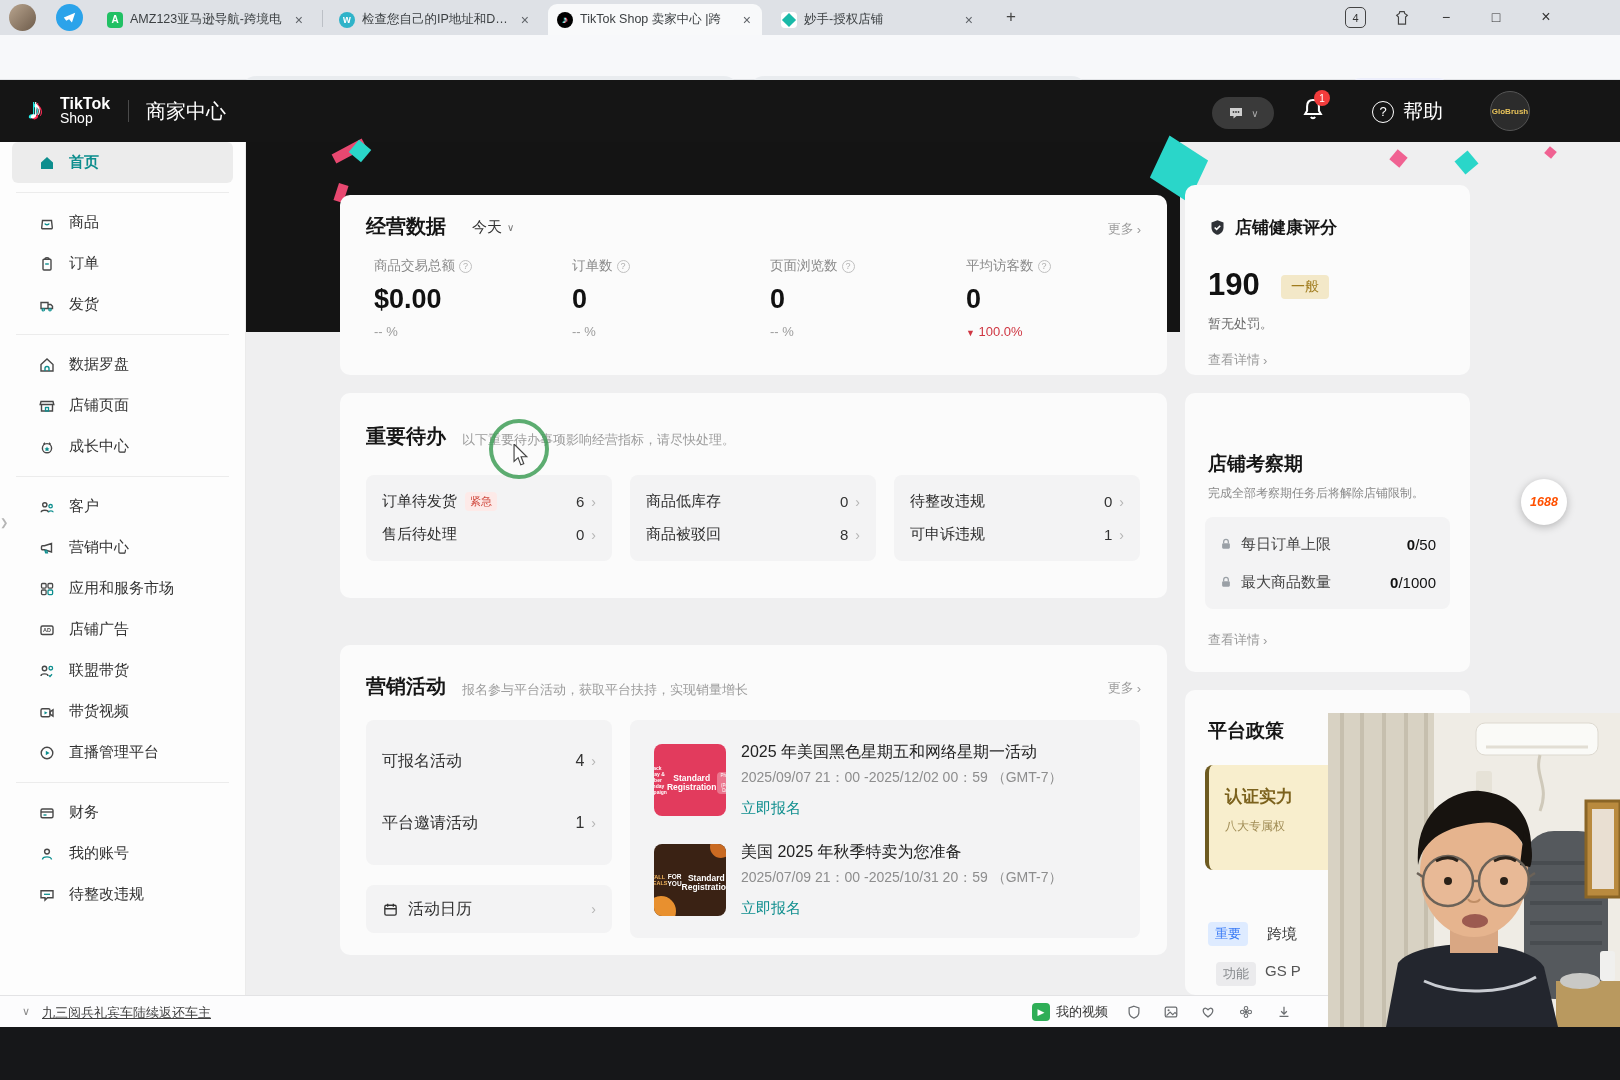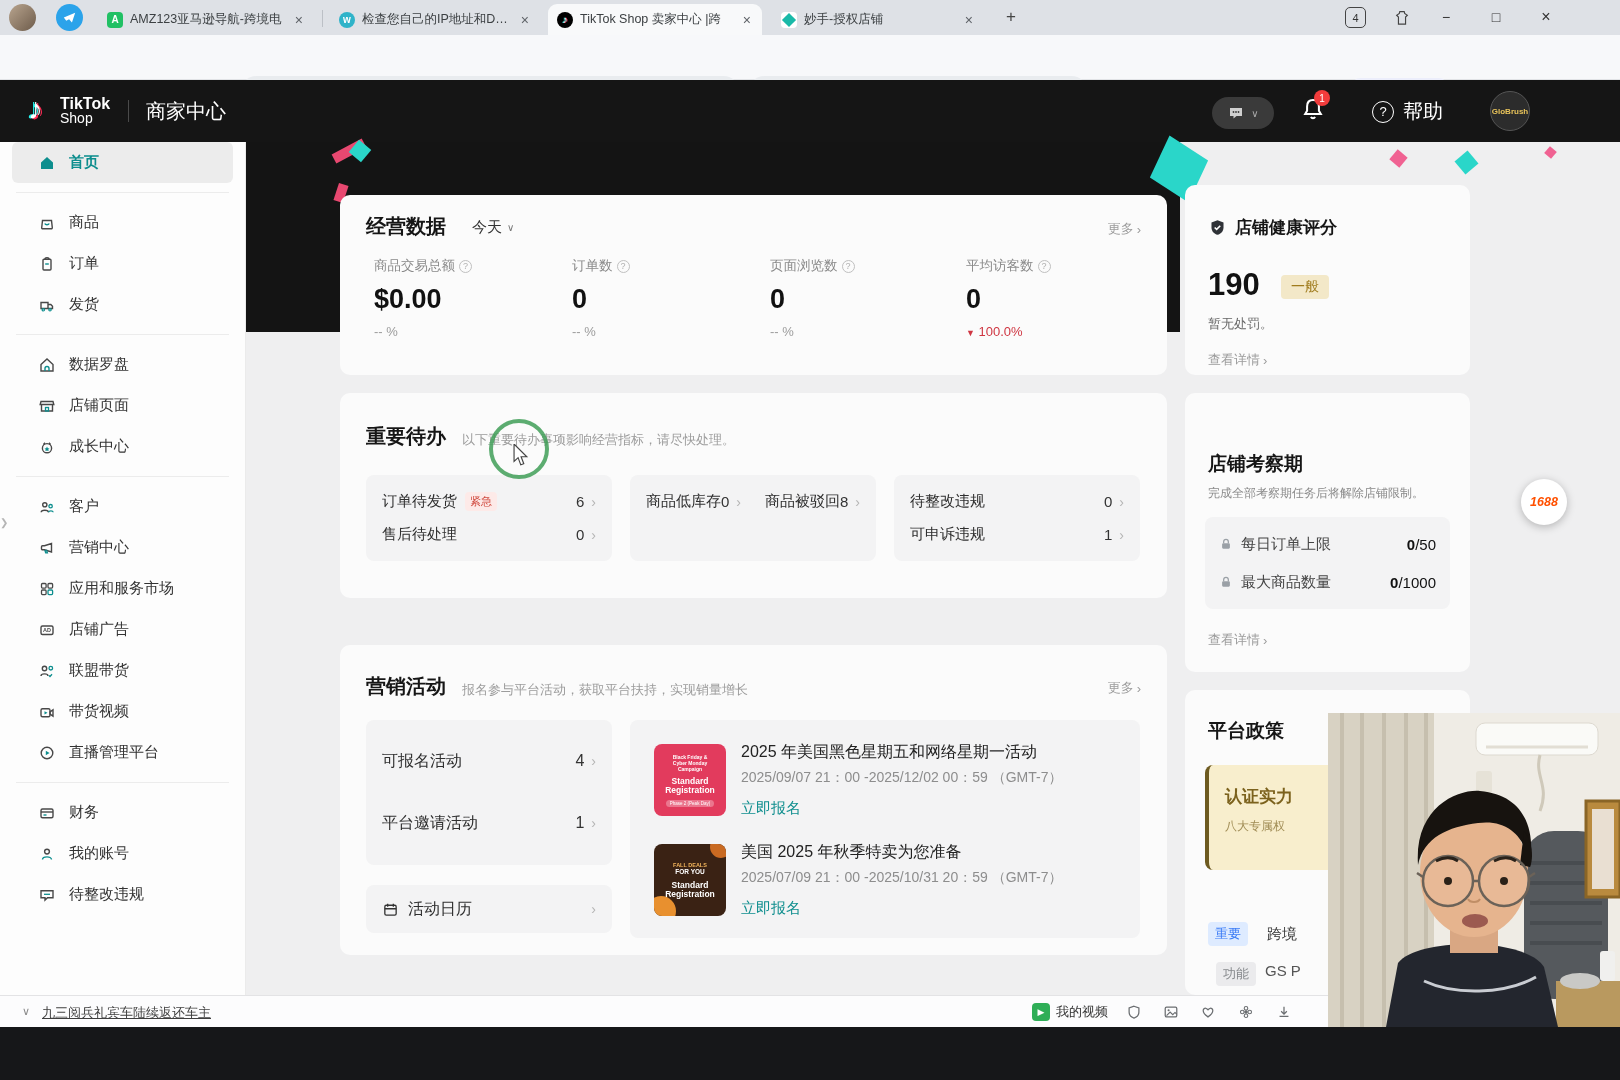--- a/index.html
+++ b/index.html
@@ -55,21 +55,21 @@
 .mdelta.neg{color:#cf3642}
 .innerbox{position:absolute;background:#f3f3f4;border-radius:8px}
 .trow{display:flex;align-items:center;height:33px;font-size:15px;color:#2f2f2f}
 .tcount{margin-left:auto;color:#333}
 .chev{color:#b5b5b5;font-size:14px;margin-left:7px}
 .urgent{background:#fdeae8;color:#d04a3f;font-size:11px;border-radius:4px;padding:2px 5px;margin-left:8px}
 .mkrow{display:flex;align-items:center;height:62px;font-size:16px;color:#2f2f2f;padding:0 16px}
 .cta{font-size:15px;color:#0f8e8e}
 .acttitle{font-size:16px;color:#222;font-weight:500}
 .acttime{font-size:14px;color:#8d8d8d}
-.thumb{position:absolute;width:72px;height:72px;border-radius:8px;color:#fff;display:flex;flex-direction:column;align-items:center;justify-content:center;text-align:center;overflow:hidden}
+.thumb{position:absolute;width:72px;height:72px;border-radius:8px;color:#fff;display:flex;flex-direction:row;align-items:center;justify-content:center;text-align:center;overflow:hidden}
 .linkrow{font-size:13px;color:#9c9c9c;display:flex;gap:3px;align-items:center}
 .lvl{background:#f3e8c8;color:#a07c1e;font-size:14px;border-radius:4px;padding:3px 10px}
 .prow{display:flex;align-items:center;height:36px;font-size:15px;color:#454545;gap:8px}
 .pval{margin-left:auto;font-size:15px;color:#111}
 .tag-imp{background:#deebff;color:#3a7bf6;font-size:13px;border-radius:4px;padding:3px 7px}
 .tag-fn{background:#ebebed;color:#86898c;font-size:13px;border-radius:4px;padding:3px 7px}
 .promo{position:absolute;left:20px;top:75px;width:245px;height:105px;background:#f8eecd;border-radius:8px;border-left:4px solid #6d5a20;padding:20px 16px}
 
 .conf{position:absolute}
 
@@ -457,21 +457,21 @@
       <span class="urgent">紧急</span>
       <span class="tcount">6</span>
         <span class="chev">›</span>
     </div>
     <div class="trow">
       <span>售后待处理</span>
       <span class="tcount">0</span>
         <span class="chev">›</span>
     </div>
   </div>
-  <div class="innerbox" style="left:290px;top:82px;width:246px;height:86px;padding:10px 16px;display:flex;flex-direction:row;justify-content:space-between">
+  <div class="innerbox" style="left:290px;top:82px;width:246px;height:86px;padding:10px 16px;display:flex;flex-direction:column;justify-content:space-between">
     <div class="trow">
       <span>商品低库存</span>
       <span class="tcount">0</span>
         <span class="chev">›</span>
     </div>
     <div class="trow">
       <span>商品被驳回</span>
       <span class="tcount">8</span>
         <span class="chev">›</span>
     </div>

